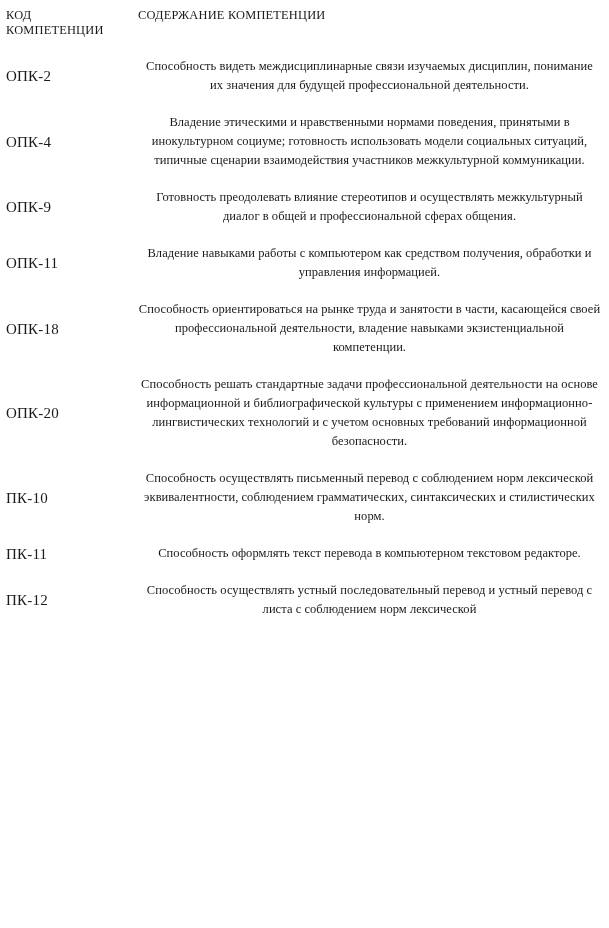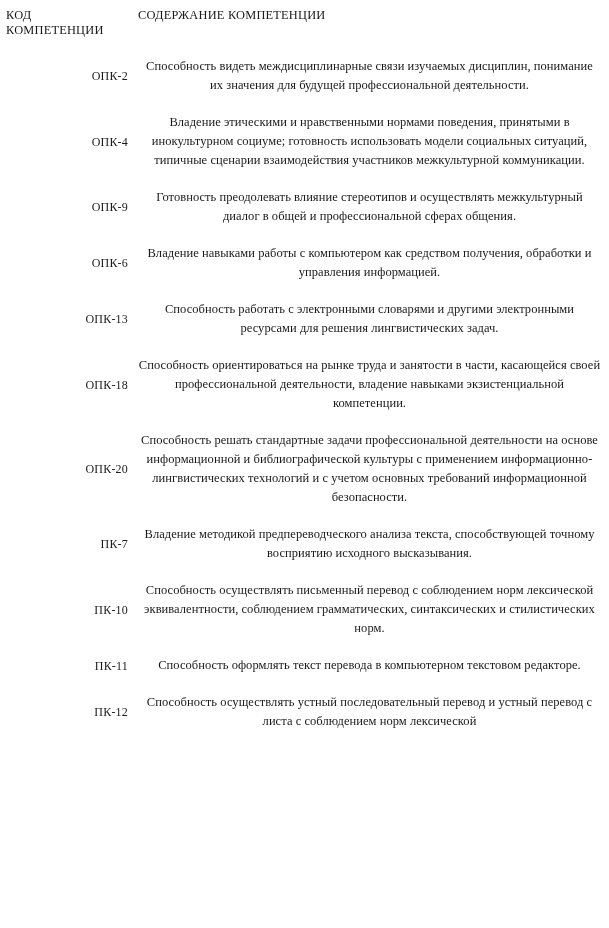--- a/index.html
+++ b/index.html
@@ -36,26 +36,25 @@
     font-size: 12.4px;
     line-height: 1.22;
     padding: 0 6px 10px 0;
     letter-spacing: 0.2px;
   }
   th.head-cell.desc {
     padding-left: 4px;
   }
   td.code-cell {
     vertical-align: middle;
-    font-size: 12px;
+    font-size: 15px;
     line-height: 1.35;
     padding: 0 6px 0 0;
     white-space: nowrap;
     letter-spacing: 0.2px;
-    text-align: right;
   }
   td.desc-cell {
     vertical-align: middle;
     font-size: 12.5px;
     line-height: 1.52;
     padding: 9px 2px 9px 4px;
     text-align: center;
     letter-spacing: 0.05px;
   }
 </style>
@@ -81,38 +80,30 @@
       </tr>
       <tr>
         <td class="code-cell">ОПК-4</td>
         <td class="desc-cell">Владение этическими и нравственными нормами поведения, принятыми в инокультурном социуме; готовность использовать модели социальных ситуаций, типичные сценарии взаимодействия участников межкультурной коммуникации.</td>
       </tr>
       <tr>
         <td class="code-cell">ОПК-9</td>
         <td class="desc-cell">Готовность преодолевать влияние стереотипов и осуществлять межкультурный диалог в общей и профессиональной сферах общения.</td>
       </tr>
       <tr>
-        <td class="code-cell">ОПК-6</td>
+        <td class="code-cell">ОПК-11</td>
         <td class="desc-cell">Владение навыками работы с компьютером как средством получения, обработки и управления информацией.</td>
-      </tr>
-      <tr>
-        <td class="code-cell">ОПК-13</td>
-        <td class="desc-cell">Способность работать с электронными словарями и другими электронными ресурсами для решения лингвистических задач.</td>
       </tr>
       <tr>
         <td class="code-cell">ОПК-18</td>
         <td class="desc-cell">Способность ориентироваться на рынке труда и занятости в части, касающейся своей профессиональной деятельности, владение навыками экзистенциальной компетенции.</td>
       </tr>
       <tr>
         <td class="code-cell">ОПК-20</td>
         <td class="desc-cell">Способность решать стандартные задачи профессиональной деятельности на основе информационной и библиографической культуры с применением информационно-лингвистических технологий и с учетом основных требований информационной безопасности.</td>
-      </tr>
-      <tr>
-        <td class="code-cell">ПК-7</td>
-        <td class="desc-cell">Владение методикой предпереводческого анализа текста, способствующей точному восприятию исходного высказывания.</td>
       </tr>
       <tr>
         <td class="code-cell">ПК-10</td>
         <td class="desc-cell">Способность осуществлять письменный перевод с соблюдением норм лексической эквивалентности, соблюдением грамматических, синтаксических и стилистических норм.</td>
       </tr>
       <tr>
         <td class="code-cell">ПК-11</td>
         <td class="desc-cell">Способность оформлять текст перевода в компьютерном текстовом редакторе.</td>
       </tr>
       <tr>

